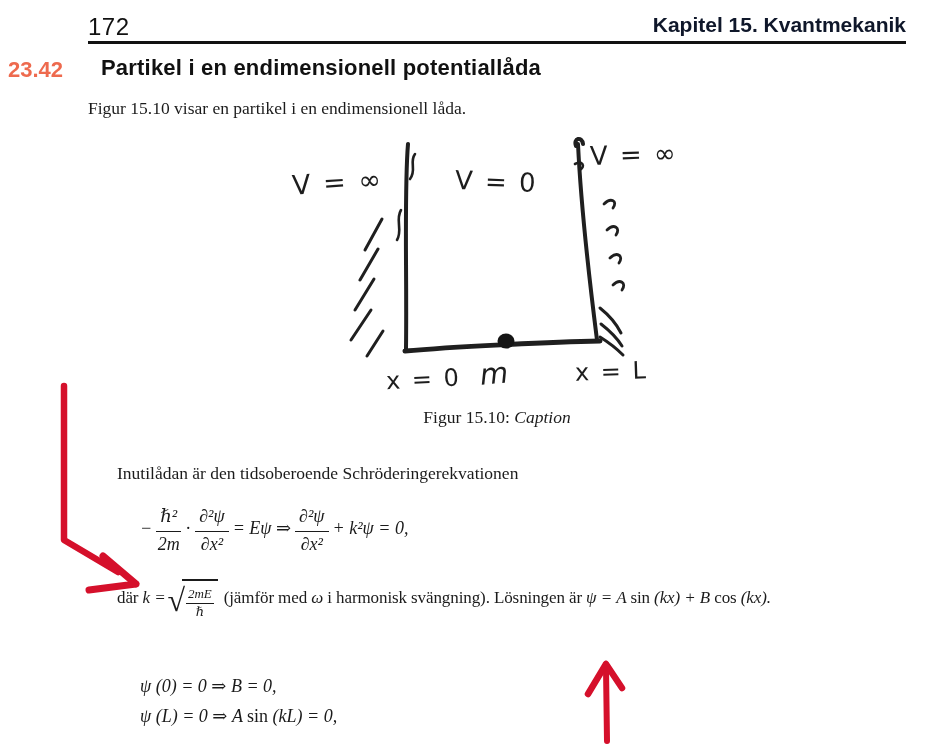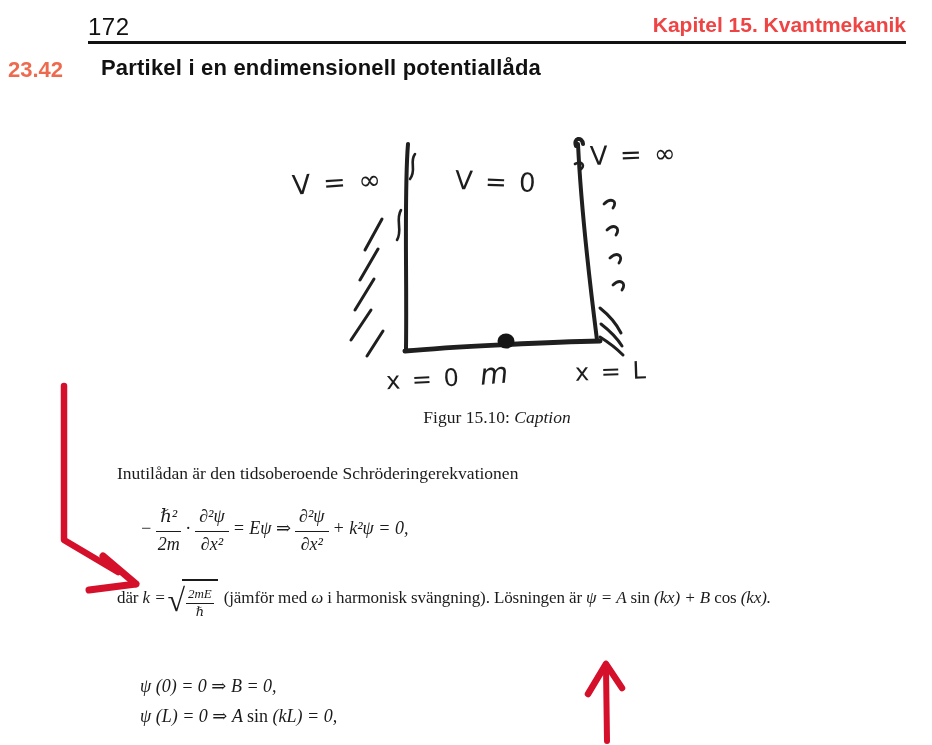--- a/index.html
+++ b/index.html
@@ -5,21 +5,21 @@
   html,body{margin:0;padding:0;background:#ffffff;}
   .page{
     position:relative;width:932px;height:745px;background:#ffffff;overflow:hidden;
     font-family:"Liberation Serif","DejaVu Serif",serif;color:#1b1b1b;
   }
   .abs{position:absolute;}
   
   .pagenum{left:88px;top:13px;font-family:"Liberation Sans","DejaVu Sans",sans-serif;
     font-size:24px;letter-spacing:.5px;color:#111;}
   .chapter{right:26px;top:13px;font-family:"Liberation Sans","DejaVu Sans",sans-serif;
-    font-size:21px;font-weight:bold;color:#ef4444;}
+    font-size:21px;font-weight:bold;color:#0f172a;}
   .rule{left:88px;top:41px;width:818px;height:2.5px;background:#121212;}
   
   .secnum{left:8px;top:57px;width:72px;font-family:"Liberation Sans","DejaVu Sans",sans-serif;
     font-size:22px;font-weight:bold;color:#ee6a4e;}
   .sectitle{left:88px;top:55px;font-family:"Liberation Sans","DejaVu Sans",sans-serif;
     font-size:22px;font-weight:bold;color:#111;letter-spacing:.2px;margin-left:13px;}
   
   .serif17{font-size:17.5px;line-height:1.35;}
   .intro{left:88px;top:97px;}
   .caption{left:88px;top:406px;width:818px;text-align:center;}
@@ -52,20 +52,21 @@
 
 <div class="page">
 
   <div class="abs pagenum">172</div>
   <div class="abs chapter">Kapitel 15. Kvantmekanik</div>
   <div class="abs rule"></div>
 
   <div class="abs secnum">23.42</div>
   <div class="abs sectitle">Partikel i en endimensionell potentiallåda</div>
 
+  <div class="abs serif17 intro">Figur 15.10 visar en partikel i en endimensionell låda.</div>
 
   <svg class="abs sketch" width="430" height="280" viewBox="0 0 430 280">
     <g stroke="#1f1f1f" fill="none" stroke-linecap="round" stroke-linejoin="round">
 
       <path stroke-width="4" d="M138,22 C134,70 137,150 136,227"></path>
 
       <path stroke-width="2.6" d="M145,32 C139,40 147,48 140,57"></path>
       <path stroke-width="2.6" d="M131,88 C125,98 133,108 127,118"></path>
 
       <path stroke-width="3" d="M95,128 L112,97"></path>

